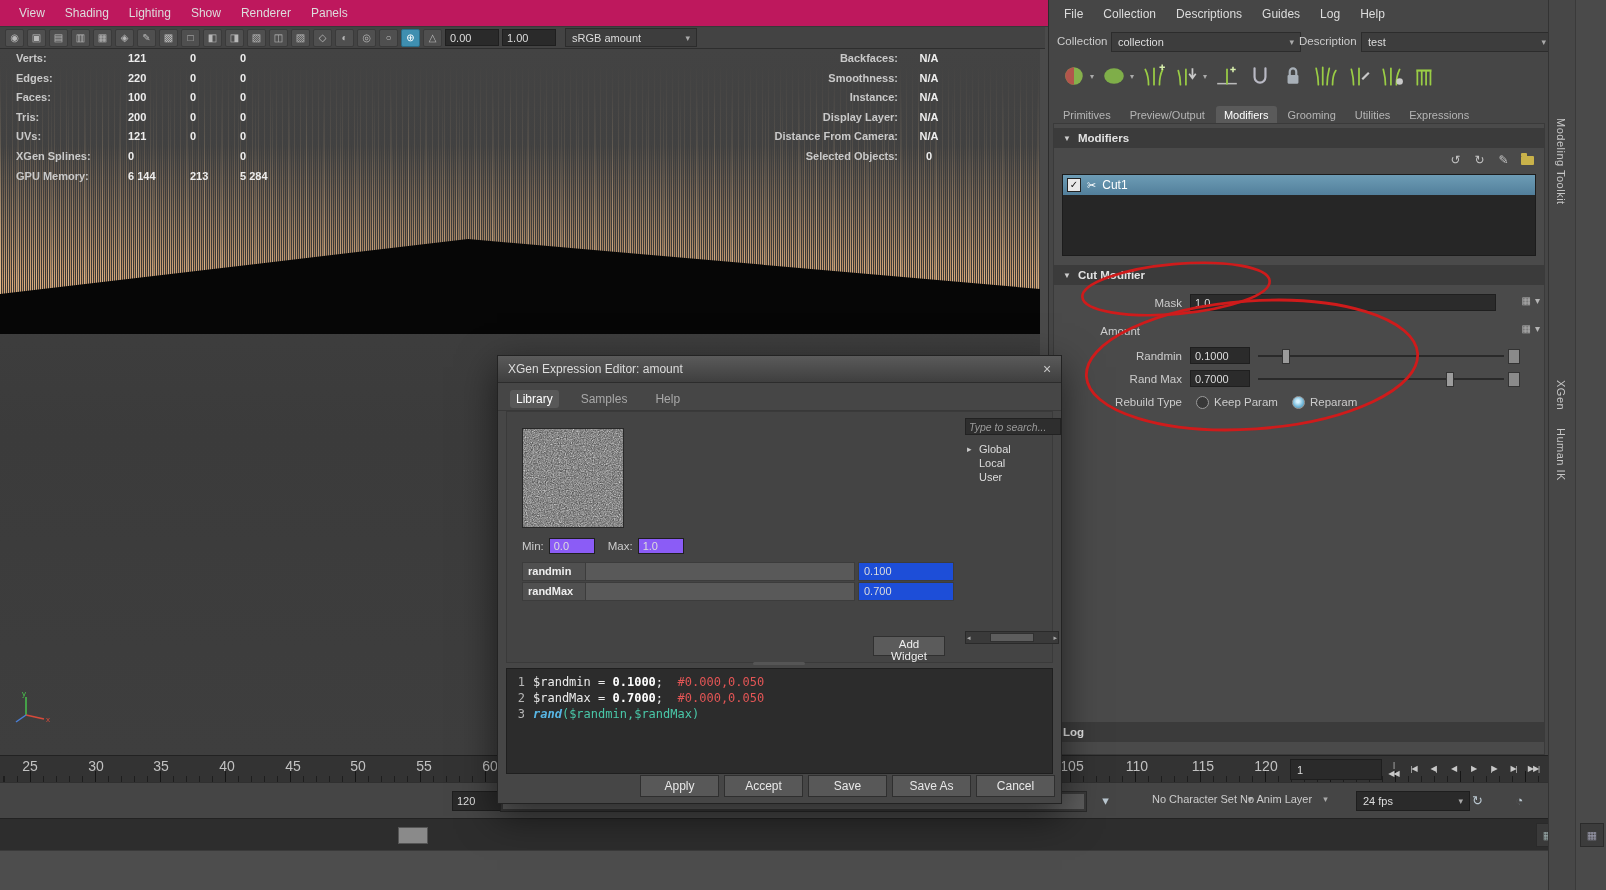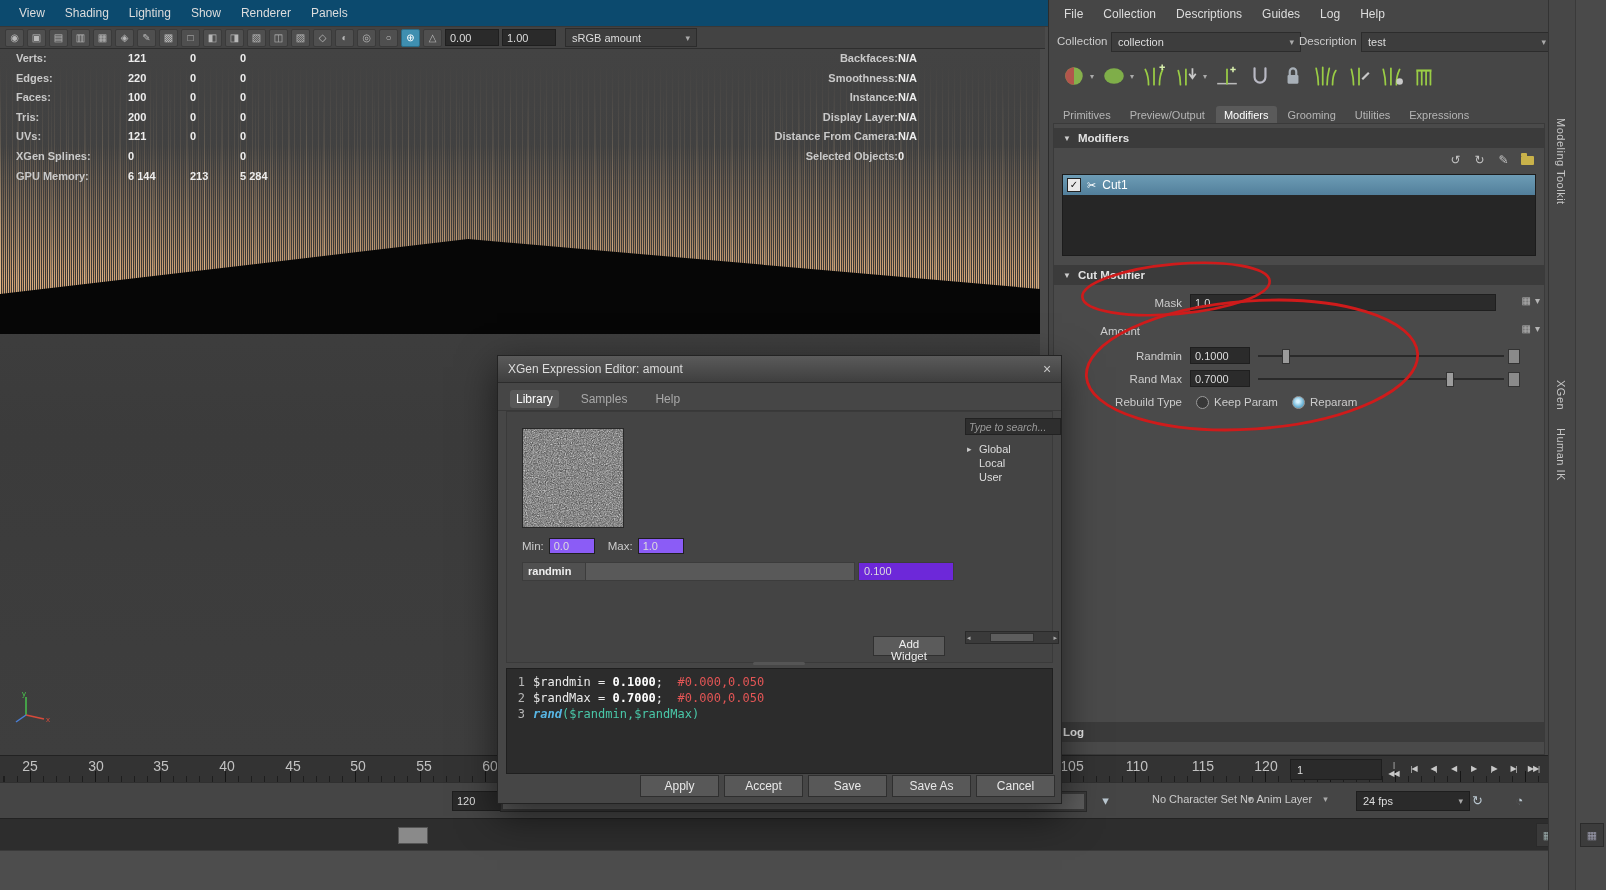--- a/index.html
+++ b/index.html
@@ -1,20 +1,20 @@
 <!DOCTYPE html>
 <html><head>
 <meta charset="utf-8">
 <style>
   html,body{margin:0;padding:0;background:#3a3a3a;}
   #app{position:relative;width:1606px;height:890px;overflow:hidden;background:#4a4a4a;
        font-family:"Liberation Sans",sans-serif;font-size:12px;color:#ccc;}
 
   
-  #vp-menubar{position:absolute;left:0;top:0;width:1040px;height:26px;background:#0c4a6e;
+  #vp-menubar{position:absolute;left:0;top:0;width:1040px;height:26px;background:#be185d;
     border-bottom:1px solid #383838;display:flex;align-items:center;padding-left:10px;gap:2px;}
   .menu-item{padding:0 9px;color:#ddd;cursor:default;}
   #vp-toolbar{position:absolute;left:0;top:27px;width:1040px;height:21px;background:#434343;
     border-bottom:1px solid #2e2e2e;display:flex;align-items:center;gap:3px;padding-left:5px;}
   .tbi{width:17px;height:16px;display:flex;align-items:center;justify-content:center;font-size:10px;
     color:#b8b8b8;background:#4f4f4f;border:1px solid #3a3a3a;border-radius:2px;}
   .tbi.active{background:#3f8fb0;color:#fff;border-color:#2a6b86;}
   .tb-field{width:44px;height:15px;background:#2a2a2a;border:1px solid #1f1f1f;color:#ddd;
     font-size:11px;padding:0 4px;font-family:"Liberation Sans",sans-serif;}
   .tb-dropdown{height:17px;min-width:118px;background:#3d3d3d;border:1px solid #2c2c2c;color:#ddd;
@@ -39,21 +39,21 @@
   #ground{position:absolute;left:0;top:185px;width:1040px;height:100px;background:#060606;
     clip-path:polygon(0 60%,45% 5%,100% 55%,100% 100%,0 100%);}
 
   #hud-left{position:absolute;left:16px;top:0;font-size:11px;line-height:19.6px;}
   .hudl-row{display:grid;grid-template-columns:112px 62px 50px 66px;}
   .hudl-row .lab{color:#c9c9c9;font-weight:bold;}
   .hudl-row .val{text-align:left;color:#ededed;font-weight:bold;}
   #hud-right{position:absolute;right:80px;top:0;font-size:11px;line-height:19.6px;}
   .hudr-row{display:grid;grid-template-columns:170px 62px;}
   .hudr-row .lab{text-align:right;color:#c9c9c9;font-weight:bold;}
-  .hudr-row .val{text-align:left;color:#ededed;font-weight:bold;}
+  .hudr-row .val{text-align:center;color:#ededed;font-weight:bold;}
 
   #axis-gizmo{position:absolute;left:12px;top:640px;width:40px;height:40px;}
 
   
   #timeline{position:absolute;left:0;top:755px;width:1548px;height:27px;background:#333;
     border-top:1px solid #222;}
   #ticks-minor{position:absolute;left:0;bottom:0;width:100%;height:7px;
     background:repeating-linear-gradient(90deg,#1e1e1e 0 1px,transparent 1px 13px);background-position:4px 0;}
   #ticks-major{position:absolute;left:0;bottom:0;width:100%;height:12px;
     background:repeating-linear-gradient(90deg,#161616 0 1px,transparent 1px 65px);background-position:30px 0;}
@@ -162,21 +162,21 @@
     border:1px solid #3a3a3a;}
   #noise-box{position:absolute;left:15px;top:16px;width:100px;height:98px;border:1px solid #282828;}
   #minmax{position:absolute;left:15px;top:126px;display:flex;align-items:center;gap:5px;color:#ccc;font-size:11.5px;}
   .mm-field{width:36px;height:14px;background:#8b5cf6;border:1px solid #1f1f1f;color:#ddd;
     font-size:11px;padding:0 4px;font-family:"Liberation Sans",sans-serif;}
   #slider-table{position:absolute;left:15px;top:150px;width:432px;}
   .sl-row{display:flex;height:19px;margin-bottom:1px;}
   .sl-name{width:52px;background:#505050;border:1px solid #3c3c3c;color:#eee;font-size:11px;
     font-weight:bold;padding:0 5px;line-height:17px;}
   .sl-trough{flex:1;background:#595959;border:1px solid #3c3c3c;border-left:none;}
-  .sl-val{width:84px;background:#6d28d9;border:1px solid #3c3c3c;color:#ddd;font-size:11px;
+  .sl-val{width:84px;background:#1d4ed8;border:1px solid #3c3c3c;color:#ddd;font-size:11px;
     line-height:17px;padding:0 5px;margin-left:3px;}
   #dlg-right{position:absolute;left:458px;top:6px;width:92px;bottom:6px;}
   #search-input{width:88px;height:15px;background:#2e2e2e;border:1px solid #222;color:#bbb;
     font-size:10.5px;font-style:italic;padding:0 3px;font-family:"Liberation Sans",sans-serif;}
   #search-input::placeholder{color:#9a9a9a;font-style:italic;}
   .tree-item{position:relative;padding-left:14px;line-height:14px;font-size:11px;color:#ddd;}
   .tree-arrow{position:absolute;left:2px;top:0;font-size:9px;color:#ccc;}
   #hscroll{position:absolute;left:0;bottom:12px;width:90px;height:11px;background:#3a3a3a;
     border:1px solid #2a2a2a;display:flex;align-items:center;justify-content:space-between;
     font-size:7px;color:#aaa;padding:0 1px;}
@@ -609,20 +609,25 @@
         <span style="margin-left:8px">Max:</span>
         <input class="mm-field" readonly="" value="1.0" style="">
       </div>
 
       <div id="slider-table">
         <div class="sl-row">
           <span class="sl-name">randmin</span>
           <span class="sl-trough"></span>
           <span class="sl-val">0.100</span>
         </div>
+        <div class="sl-row">
+          <span class="sl-name">randMax</span>
+          <span class="sl-trough"></span>
+          <span class="sl-val">0.700</span>
+        </div>
       </div>
 
       <div id="dlg-right">
         <input id="search-input" placeholder="Type to search..." style="">
         <div style="margin-top:7px">
           <div class="tree-item">
             <span class="tree-arrow">▸</span>
             <span>Global</span>
           </div>
           <div class="tree-item">

